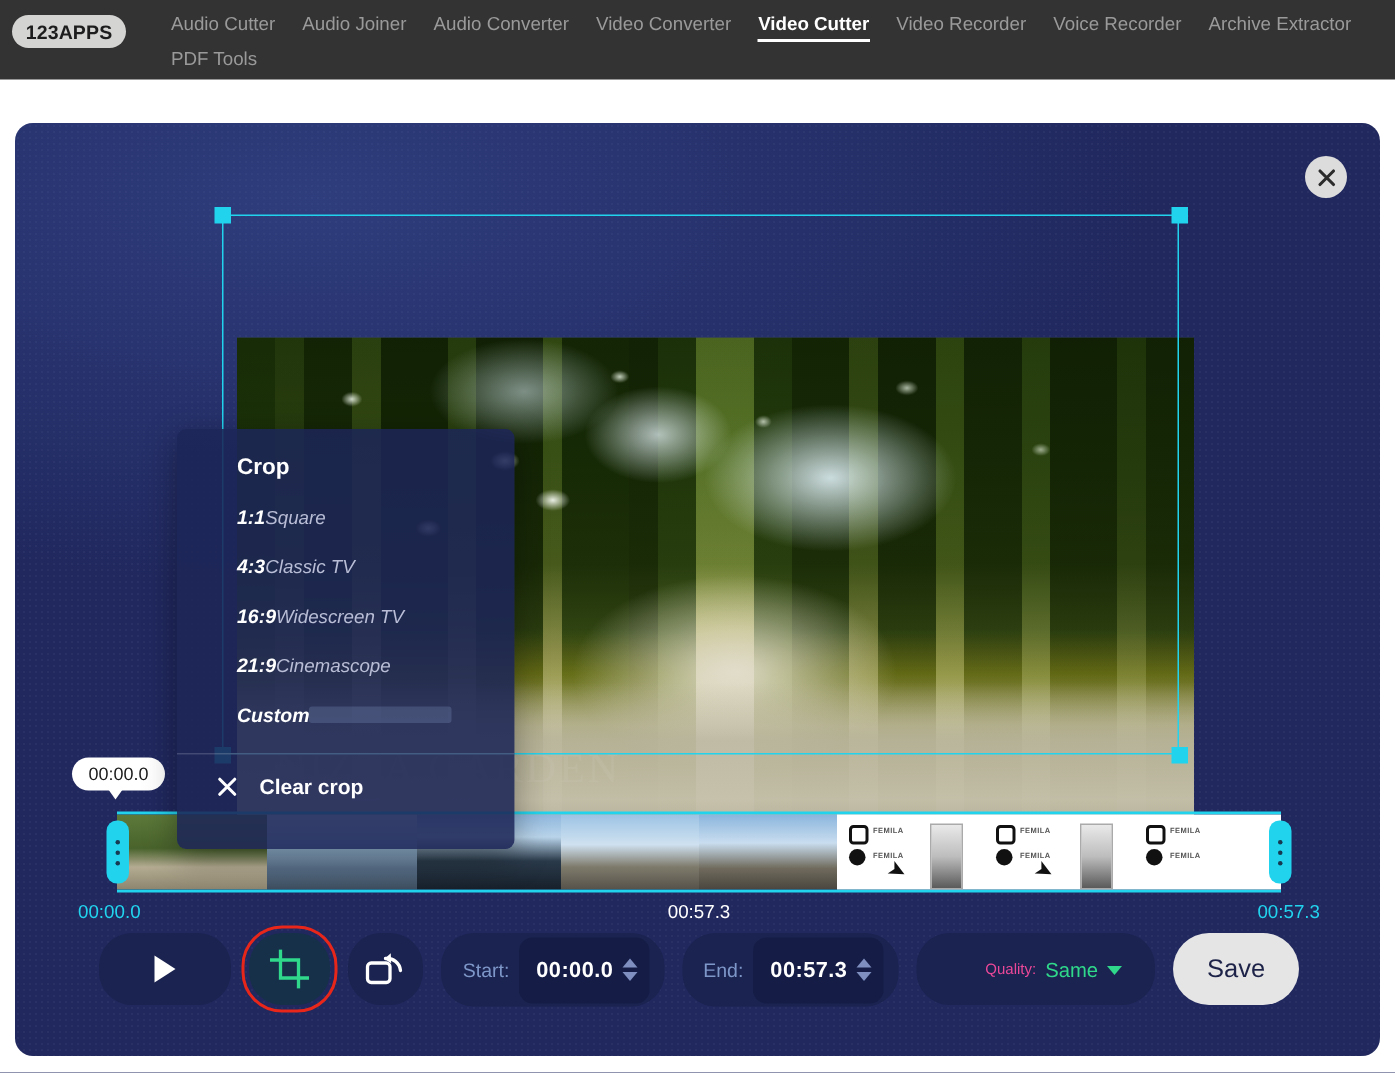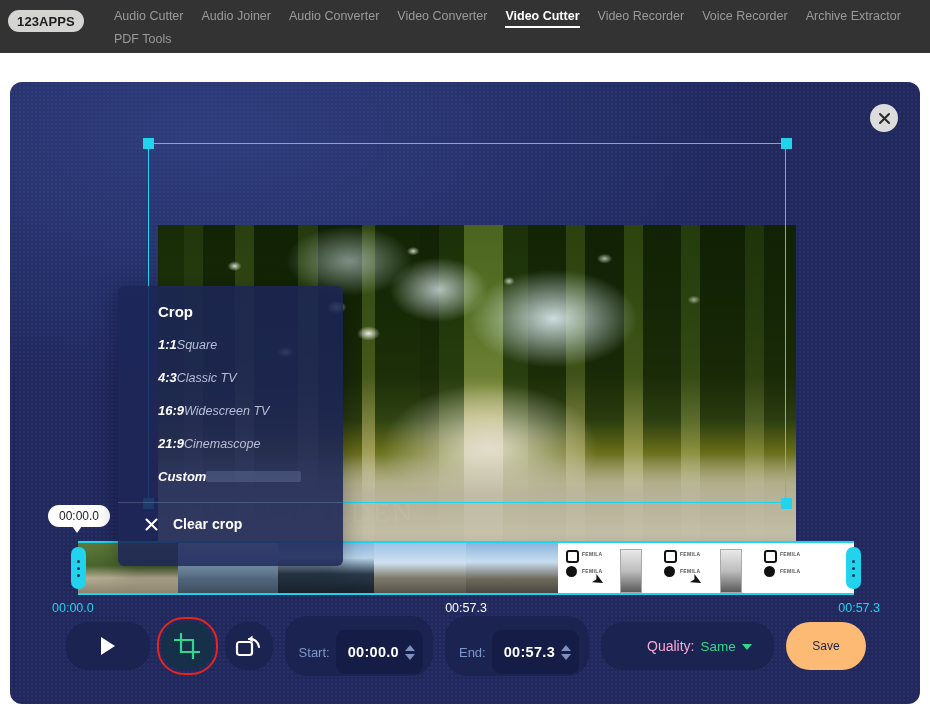--- a/index.html
+++ b/index.html
@@ -257,47 +257,47 @@
   }
   .tb-play{width:98px;}
   .tb-crop{
     width:60px;position:relative;
     background:#17304a;
     outline:2px solid #e8271a;outline-offset:3px;
   }
   .tb-rot{width:56px;}
   .tb-field{
     background:#1b2350;border-radius:22px;height:48px;
-    display:flex;align-items:center;padding:12px 10px 0 14px;gap:6px;
+    display:flex;align-items:center;padding:1px 10px 0 14px;gap:6px;
   }
   .tb-label{color:#7e97c9;font-size:13px;}
   .tb-timebox{
     background:#151d46;border-radius:9px;height:44px;
     display:flex;align-items:center;padding:0 8px 0 12px;gap:6px;
   }
   .tb-time{color:#ffffff;font-size:14.5px;font-weight:bold;letter-spacing:.3px;}
   .spin{display:flex;flex-direction:column;gap:3px;cursor:pointer;}
   .spin span{
     width:0;height:0;border-left:5px solid transparent;border-right:5px solid transparent;
   }
   .spin .up{border-bottom:6px solid #7e8fc0;}
   .spin .dn{border-top:6px solid #7e8fc0;}
   .tb-quality{
     background:#1b2350;border-radius:22px;height:48px;
     display:flex;align-items:center;gap:6px;padding:0 22px;cursor:pointer;
   }
-  .q-lbl{color:#f9a8d4;font-size:14px;margin-left:24px;}
+  .q-lbl{color:#ec4899;font-size:10px;margin-left:24px;}
   .q-val{color:#2fd88a;font-size:13.5px;}
   .q-caret{
     width:0;height:0;border-left:5px solid transparent;border-right:5px solid transparent;
     border-top:6px solid #2fd88a;margin-top:2px;
   }
   .tb-save{
-    background:#fdba74;border:none;border-radius:24px;
-    width:92px;height:48px;color:#1d2348;font-size:12px;cursor:pointer;
+    background:#e5e5e5;border:none;border-radius:24px;
+    width:92px;height:48px;color:#1d2348;font-size:17px;cursor:pointer;
     margin-left:auto;
   }
 </style>
 </head>
 <body>
 
 <div class="header">
   <div class="logo">123APPS</div>
   <div class="nav">
     <a class="nav-item">Audio Cutter</a>

